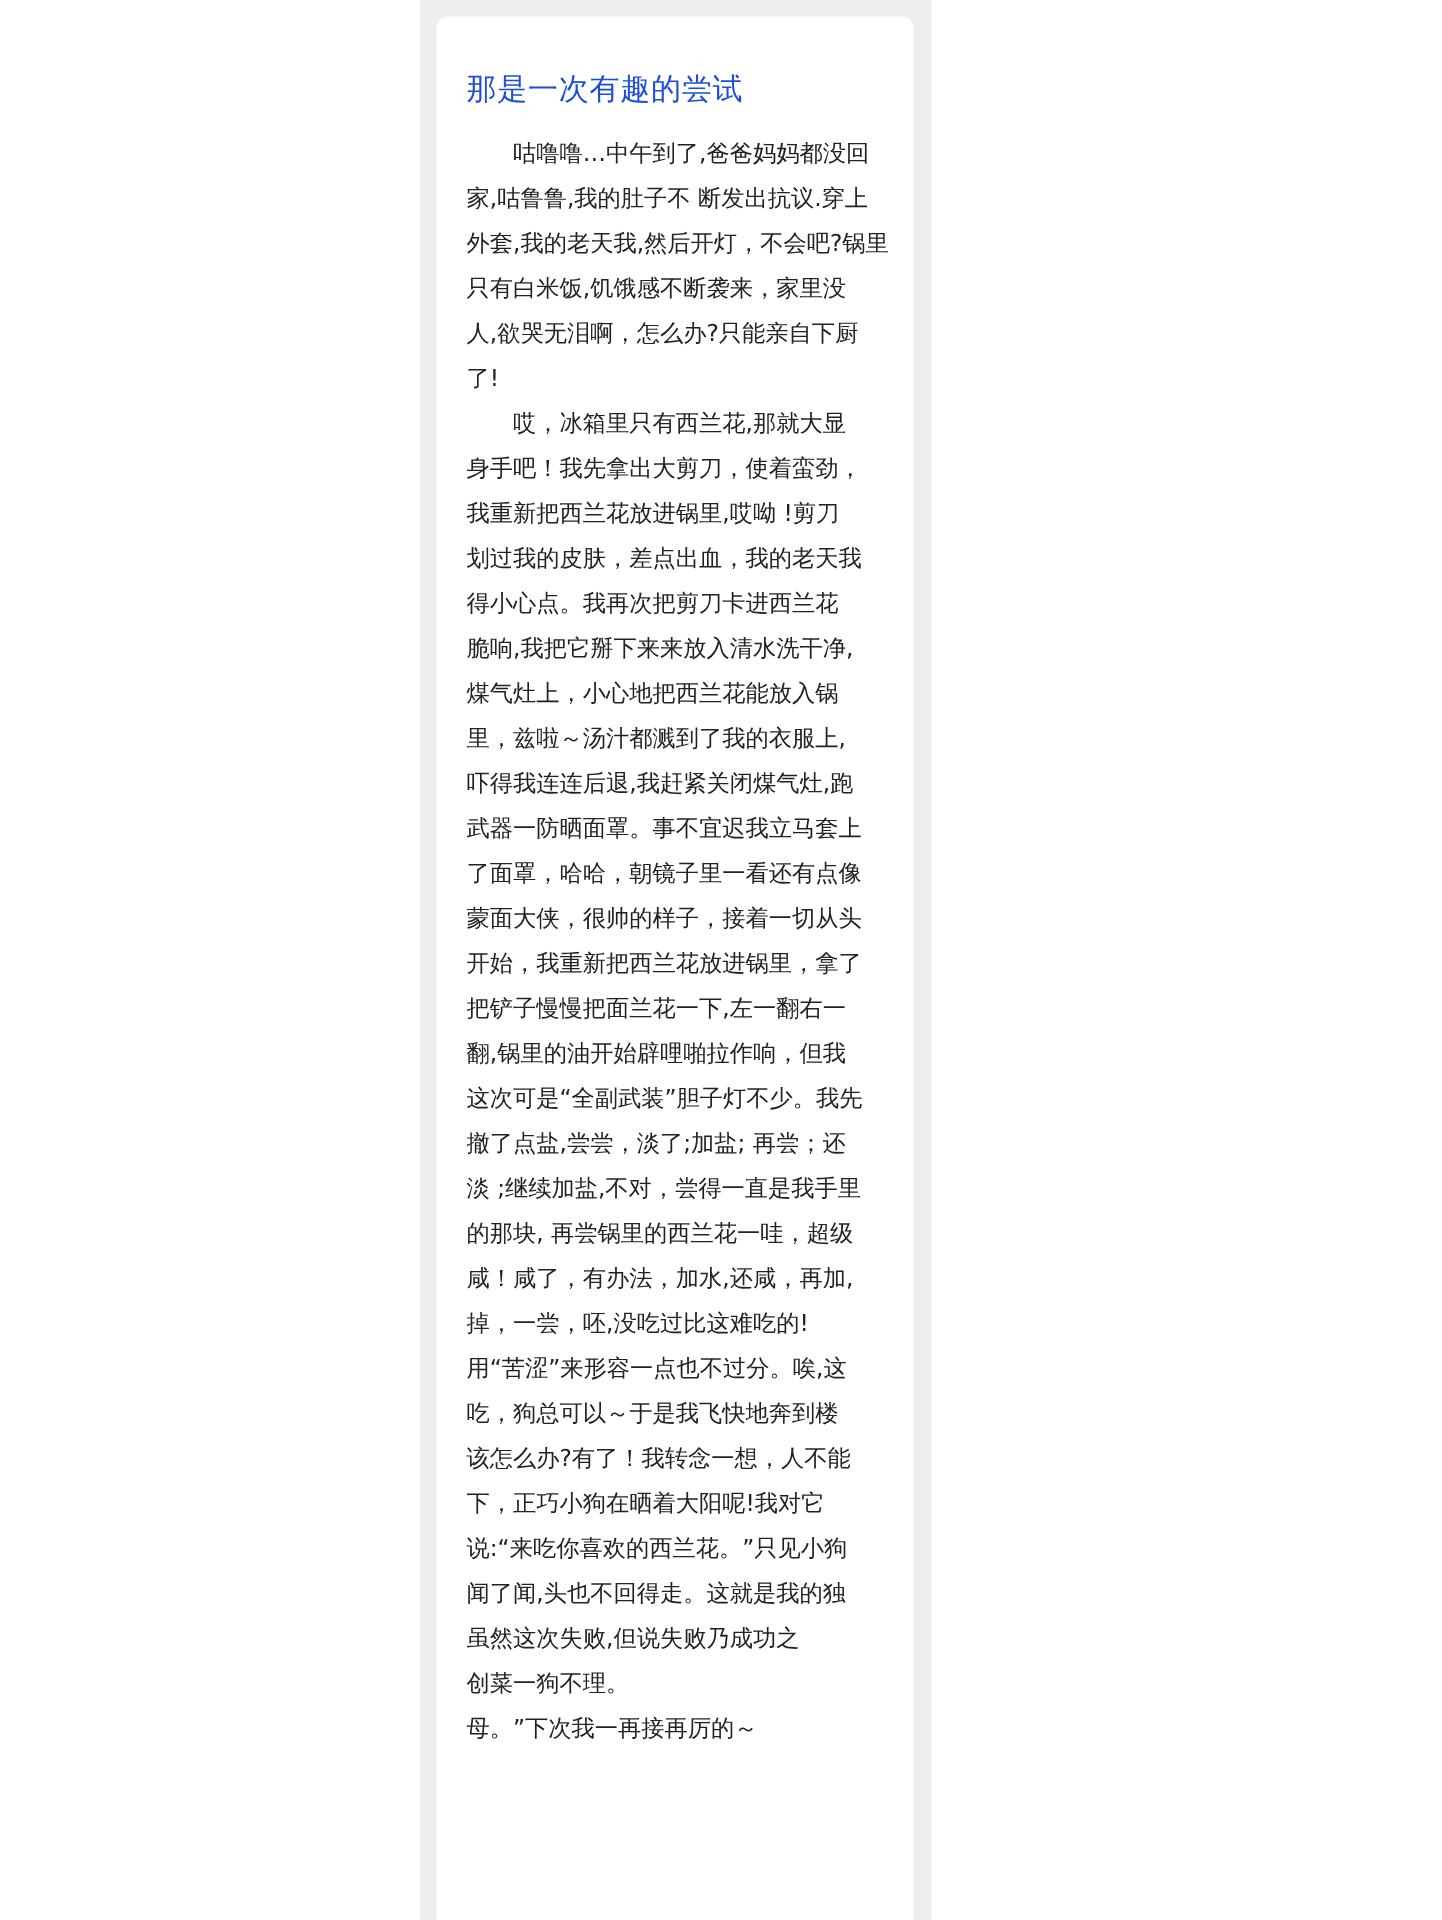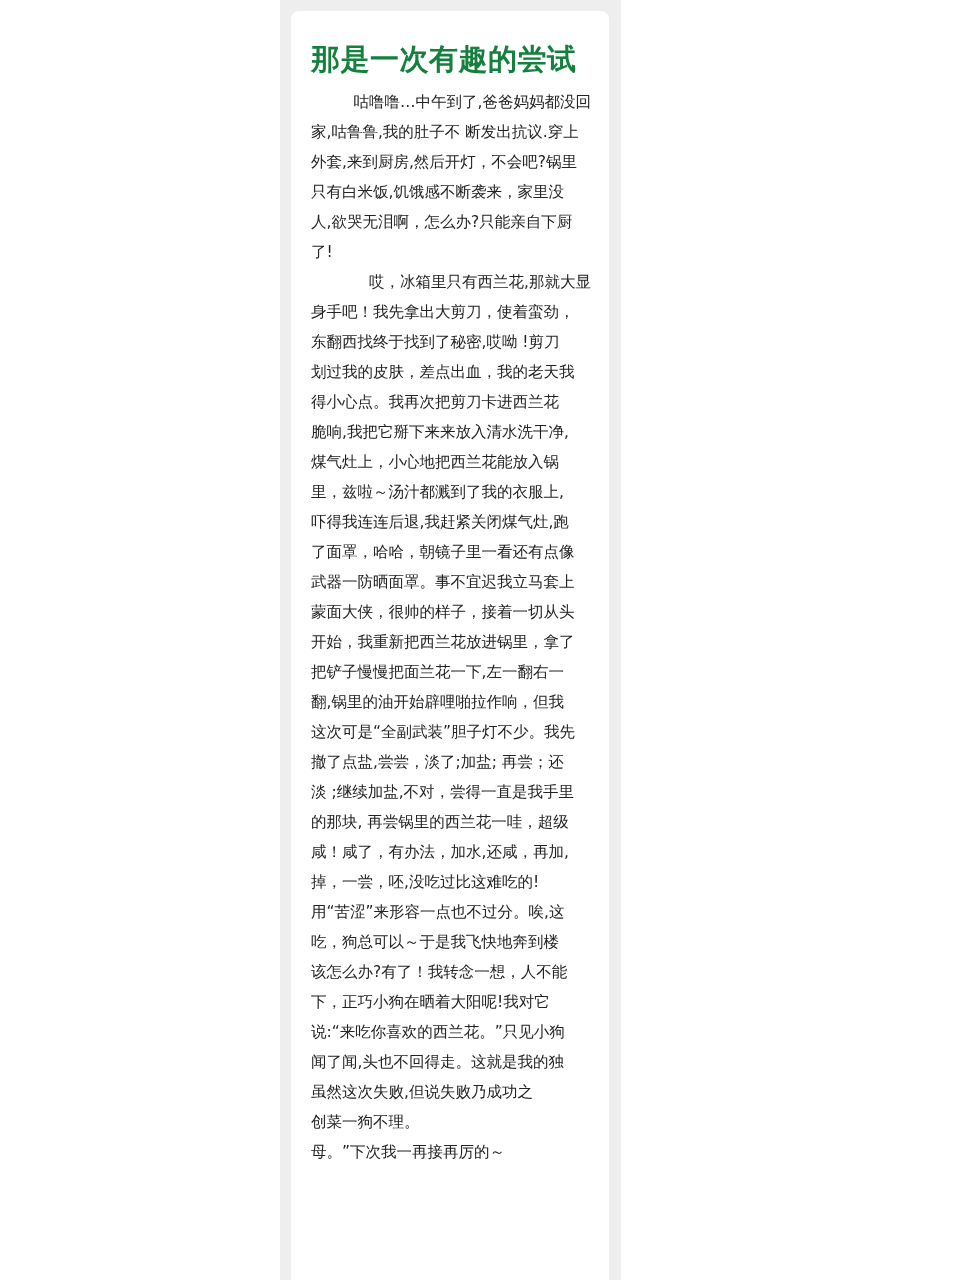--- a/index.html
+++ b/index.html
@@ -25,65 +25,65 @@
     top: 11px;
     width: 318px;
     height: 1300px;
     background: #ffffff;
     border-radius: 8px;
     box-sizing: border-box;
     padding: 28px 20px 0 20px;
   }
   .title {
     margin: 0;
-    font-size: 29px;
-    font-weight: bold;
-    color: #15803d;
+    font-size: 20px;
+    font-weight: normal;
+    color: #1d4ed8;
     line-height: 40px;
     letter-spacing: 0.5px;
   }
   .body {
     margin-top: 8px;
     color: #222222;
     font-size: 15.5px;
     line-height: 30px;
     width: 280px;
   }
   .line {
     display: block;
     white-space: nowrap;
     height: 30px;
     overflow: visible;
   }
-  .indent { padding-left: 31px; text-align: right; }
+  .indent { padding-left: 31px; }
 </style>
 </head>
 <body>
 
 <div class="page">
   <div class="card">
     <h1 class="title">那是一次有趣的尝试</h1>
     <div class="body" id="article-body">
         <span class="line indent">咕噜噜…中午到了,爸爸妈妈都没回</span>
         <span class="line">家,咕鲁鲁,我的肚子不 断发出抗议.穿上</span>
-        <span class="line">外套,来到厨房,然后开灯，不会吧?锅里</span>
+        <span class="line">外套,我的老天我,然后开灯，不会吧?锅里</span>
         <span class="line">只有白米饭,饥饿感不断袭来，家里没</span>
         <span class="line">人,欲哭无泪啊，怎么办?只能亲自下厨</span>
         <span class="line">了!</span>
         <span class="line indent">哎，冰箱里只有西兰花,那就大显</span>
         <span class="line">身手吧！我先拿出大剪刀，使着蛮劲，</span>
-        <span class="line">东翻西找终于找到了秘密,哎呦 !剪刀</span>
+        <span class="line">我重新把西兰花放进锅里,哎呦 !剪刀</span>
         <span class="line">划过我的皮肤，差点出血，我的老天我</span>
         <span class="line">得小心点。我再次把剪刀卡进西兰花</span>
         <span class="line">脆响,我把它掰下来来放入清水洗干净,</span>
         <span class="line">煤气灶上，小心地把西兰花能放入锅</span>
         <span class="line">里，兹啦～汤汁都溅到了我的衣服上,</span>
         <span class="line">吓得我连连后退,我赶紧关闭煤气灶,跑</span>
+        <span class="line">武器一防晒面罩。事不宜迟我立马套上</span>
         <span class="line">了面罩，哈哈，朝镜子里一看还有点像</span>
-        <span class="line">武器一防晒面罩。事不宜迟我立马套上</span>
         <span class="line">蒙面大侠，很帅的样子，接着一切从头</span>
         <span class="line">开始，我重新把西兰花放进锅里，拿了</span>
         <span class="line">把铲子慢慢把面兰花一下,左一翻右一</span>
         <span class="line">翻,锅里的油开始辟哩啪拉作响，但我</span>
         <span class="line">这次可是“全副武装”胆子灯不少。我先</span>
         <span class="line">撤了点盐,尝尝，淡了;加盐; 再尝；还</span>
         <span class="line">淡 ;继续加盐,不对，尝得一直是我手里</span>
         <span class="line">的那块, 再尝锅里的西兰花一哇，超级</span>
         <span class="line">咸！咸了，有办法，加水,还咸，再加,</span>
         <span class="line">掉，一尝，呸,没吃过比这难吃的!</span>

